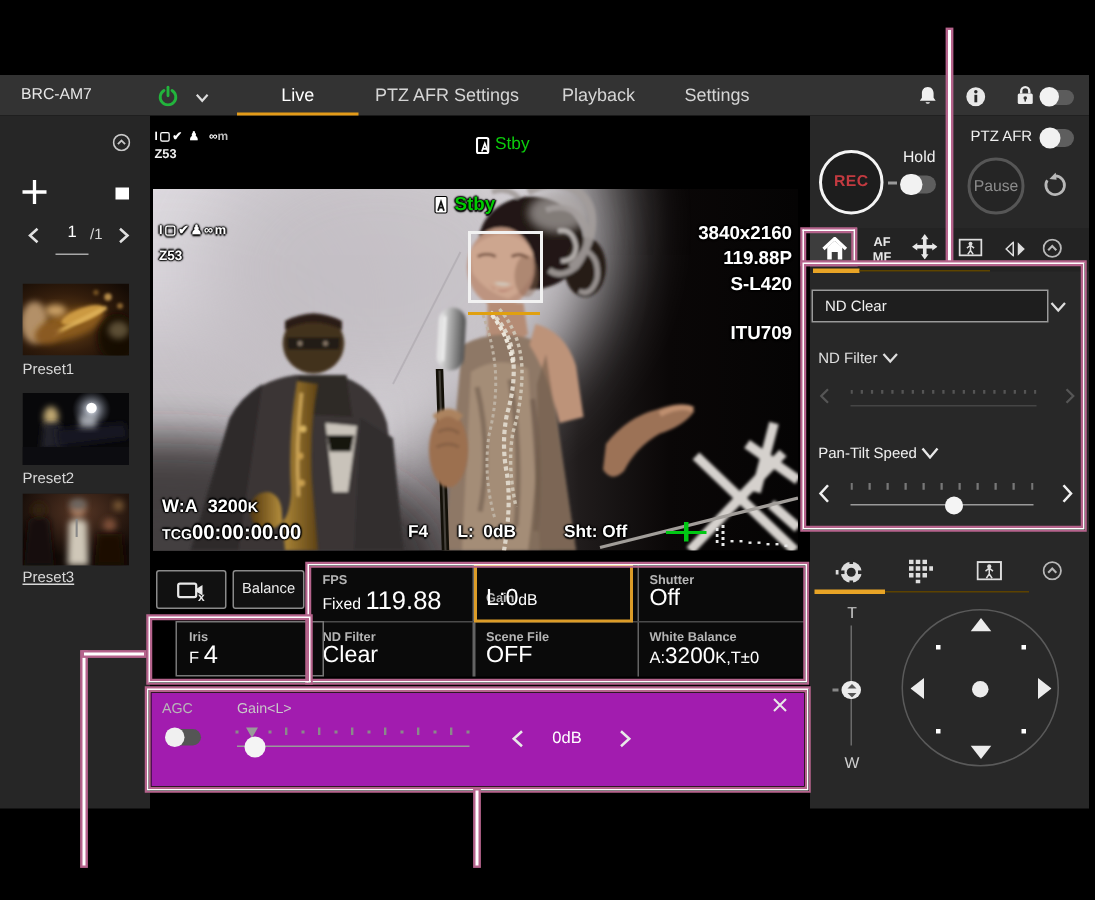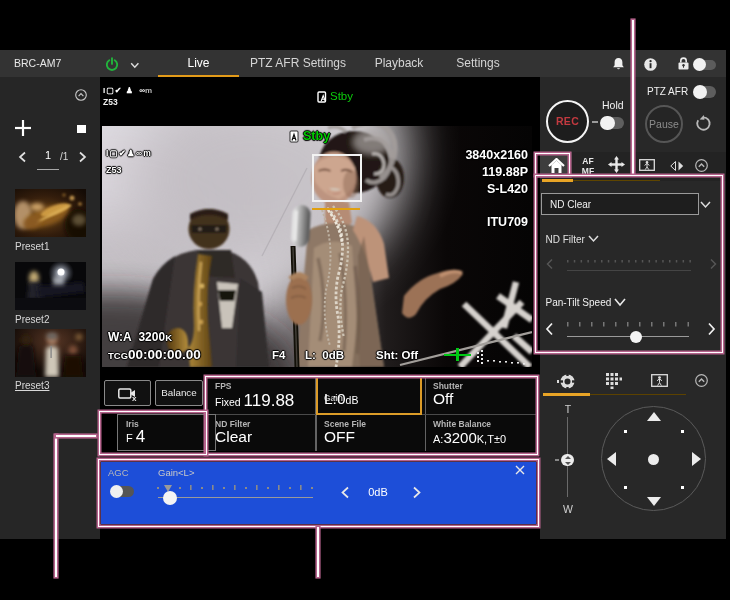--- a/index.html
+++ b/index.html
@@ -355,21 +355,21 @@
     <div class="abs" style="left:0px; top:36.5px; width:330px; height:1.5px; background:#4a4a4a;"></div>
 
     <div class="abs" style="left:110px; top:-1.5px; width:106px; height:39px; border:2px solid #dc9c28;"></div>
   </div>
 
   <div class="abs" style="left:105px; top:414px; width:99px; height:36.5px; background:#0a0a0a; border:1px solid #777;margin-left:12px;">
     <div class="tlabel" style="left:8px; top:4px;">Iris</div>
     <div class="tval" style="left:8px; top:12px; font-size:11px;">F <span style="font-size:17px;">4</span></div>
   </div>
 
-  <div class="abs" style="left:101px; top:462px; width:434.5px; height:62px; background:#1d4ed8;">
+  <div class="abs" style="left:101px; top:462px; width:434.5px; height:62px; background:#a21caf;">
     <div class="abs" style="left:7px; top:5px; color:#b8b8b8; font-size:9.5px;">AGC</div>
     <div class="abs" style="left:57px; top:5px; color:#c8c8c8; font-size:9.5px;">Gain&lt;L&gt;</div>
     <div class="abs" style="left:10px; top:24px; width:23px; height:11px; border-radius:6px; background:#555;"></div>
     <div class="abs" style="left:9px; top:23px; width:13px; height:13px; border-radius:50%; background:#f0f0f0;"></div>
 
     <svg class="abs" style="left:55px; top:21px;" width="165" height="10" viewBox="0 0 165 10">
       <g fill="#8a8a8a">
         <rect x="1" y="4" width="2" height="2"></rect>
         <rect x="23" y="4" width="2" height="2"></rect>
           <rect x="34" y="2" width="1.6" height="5"></rect>

